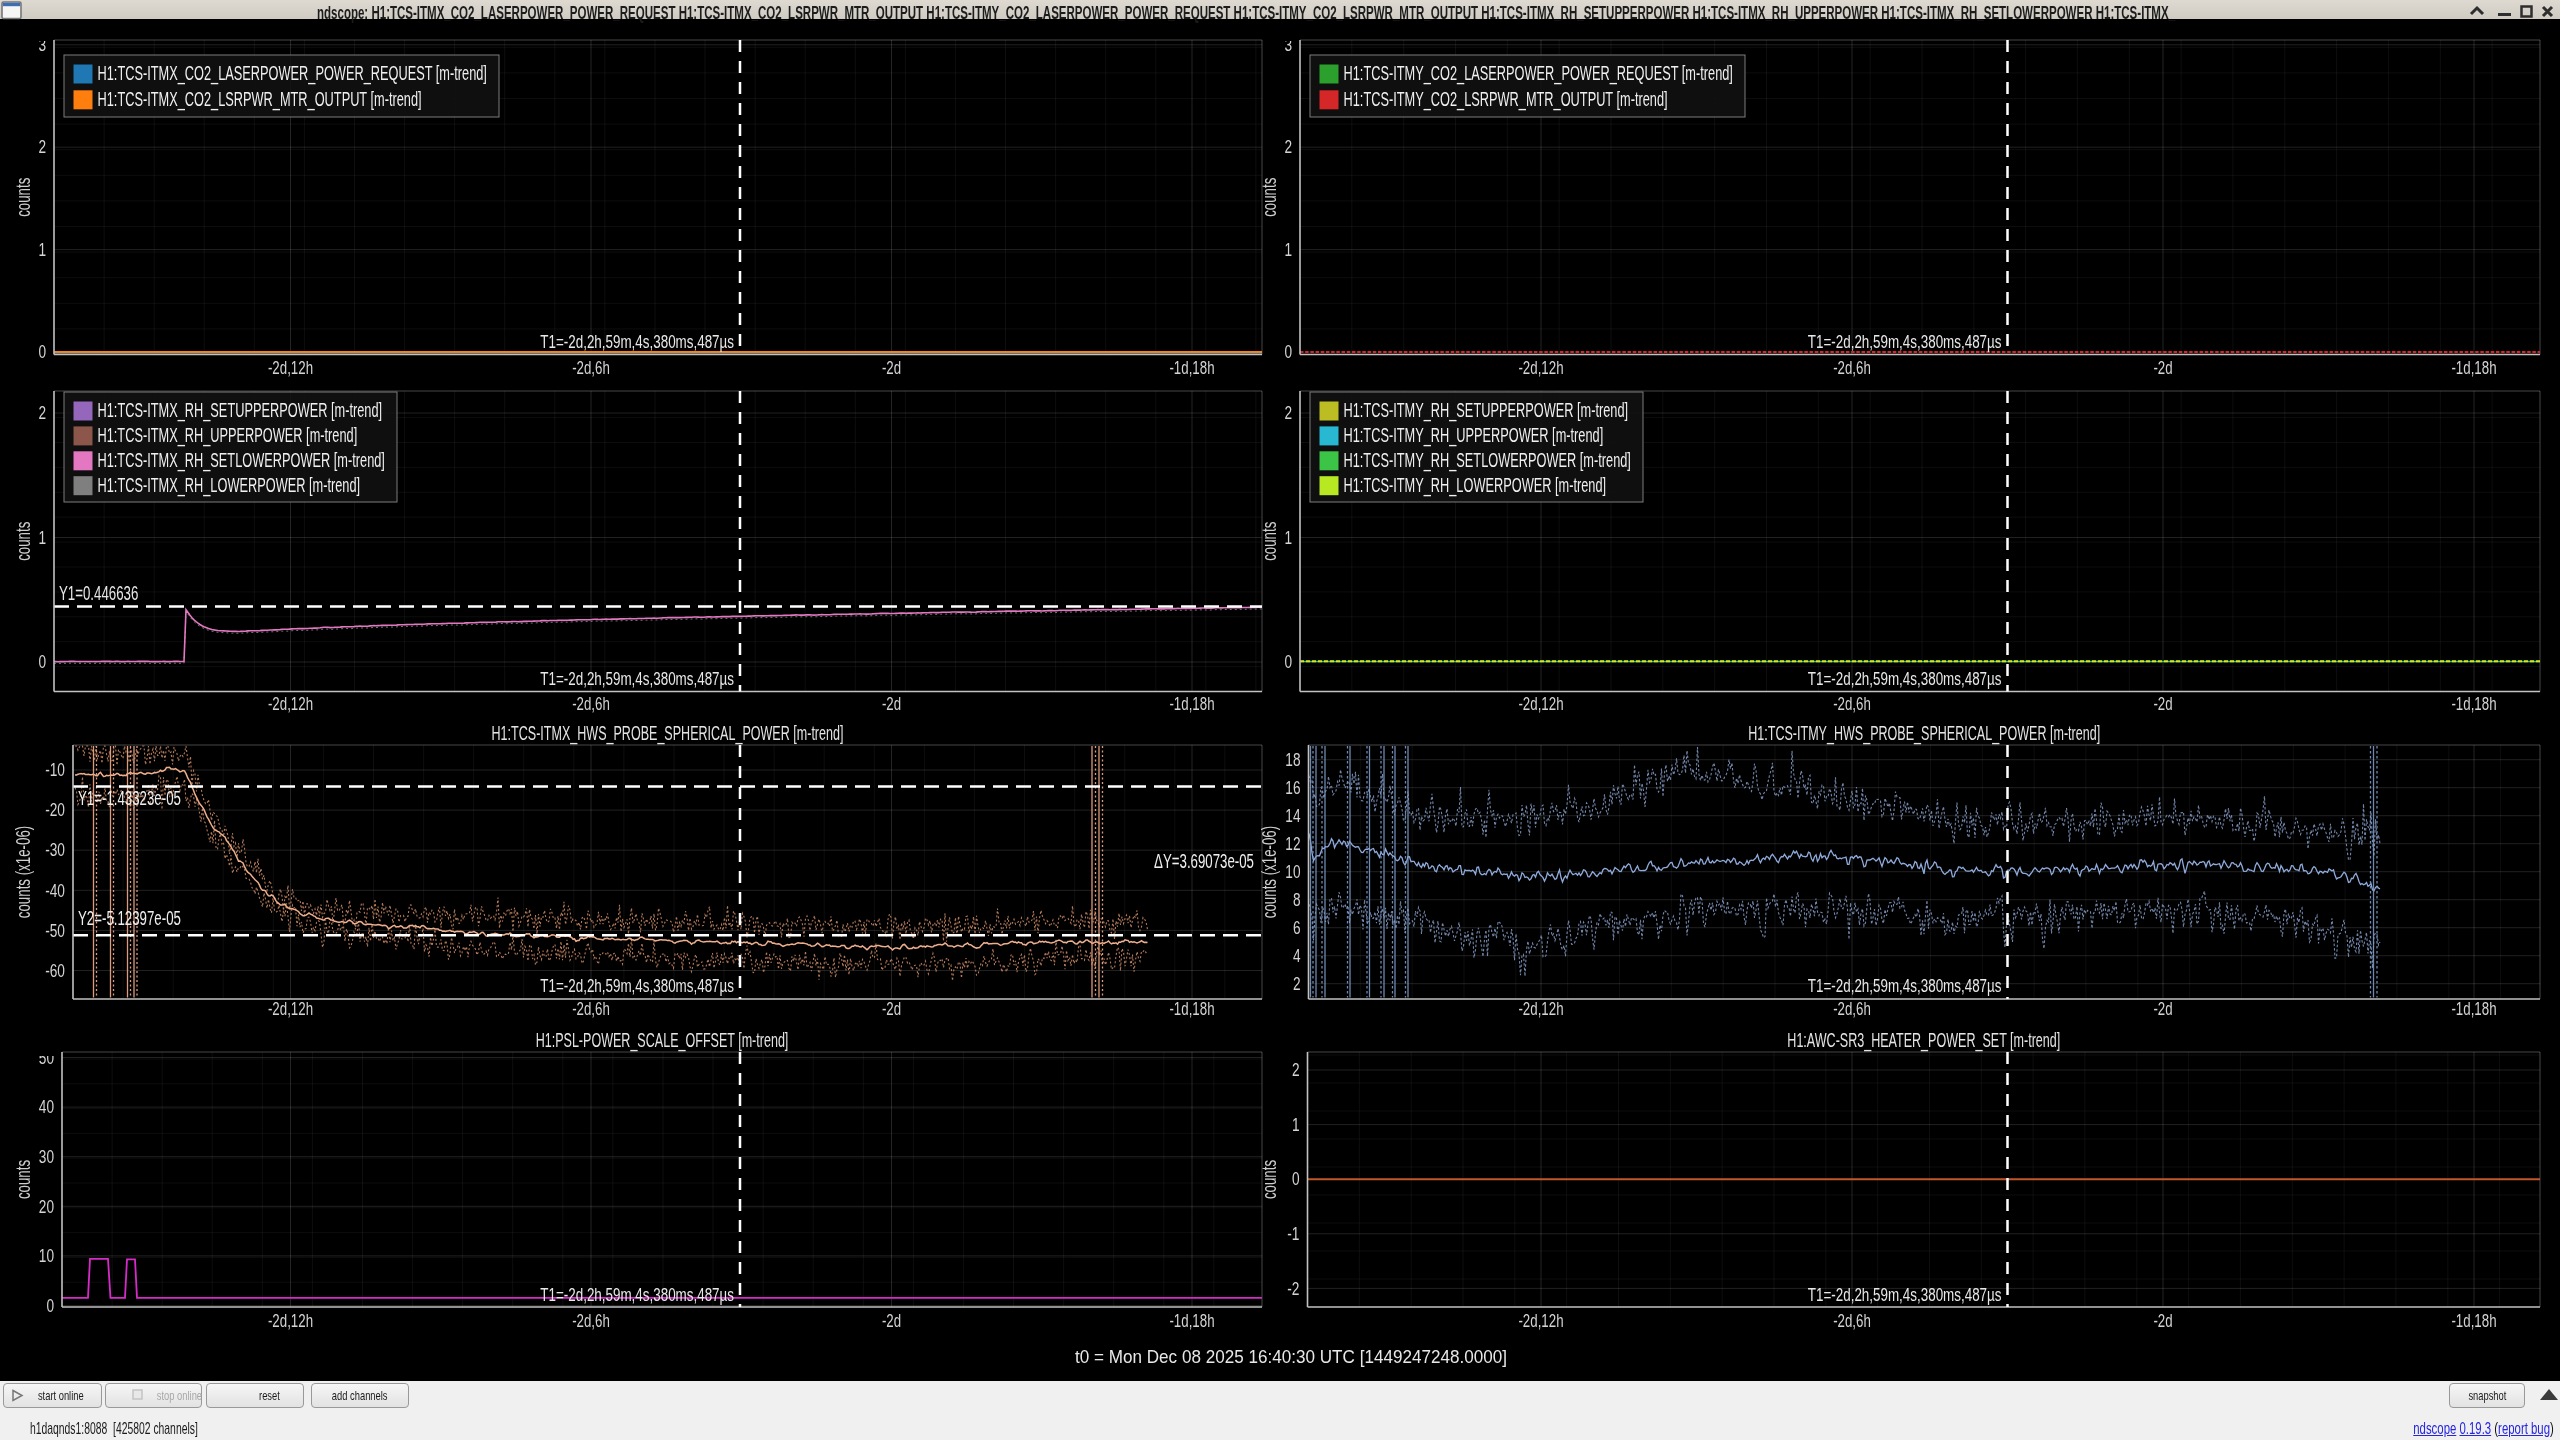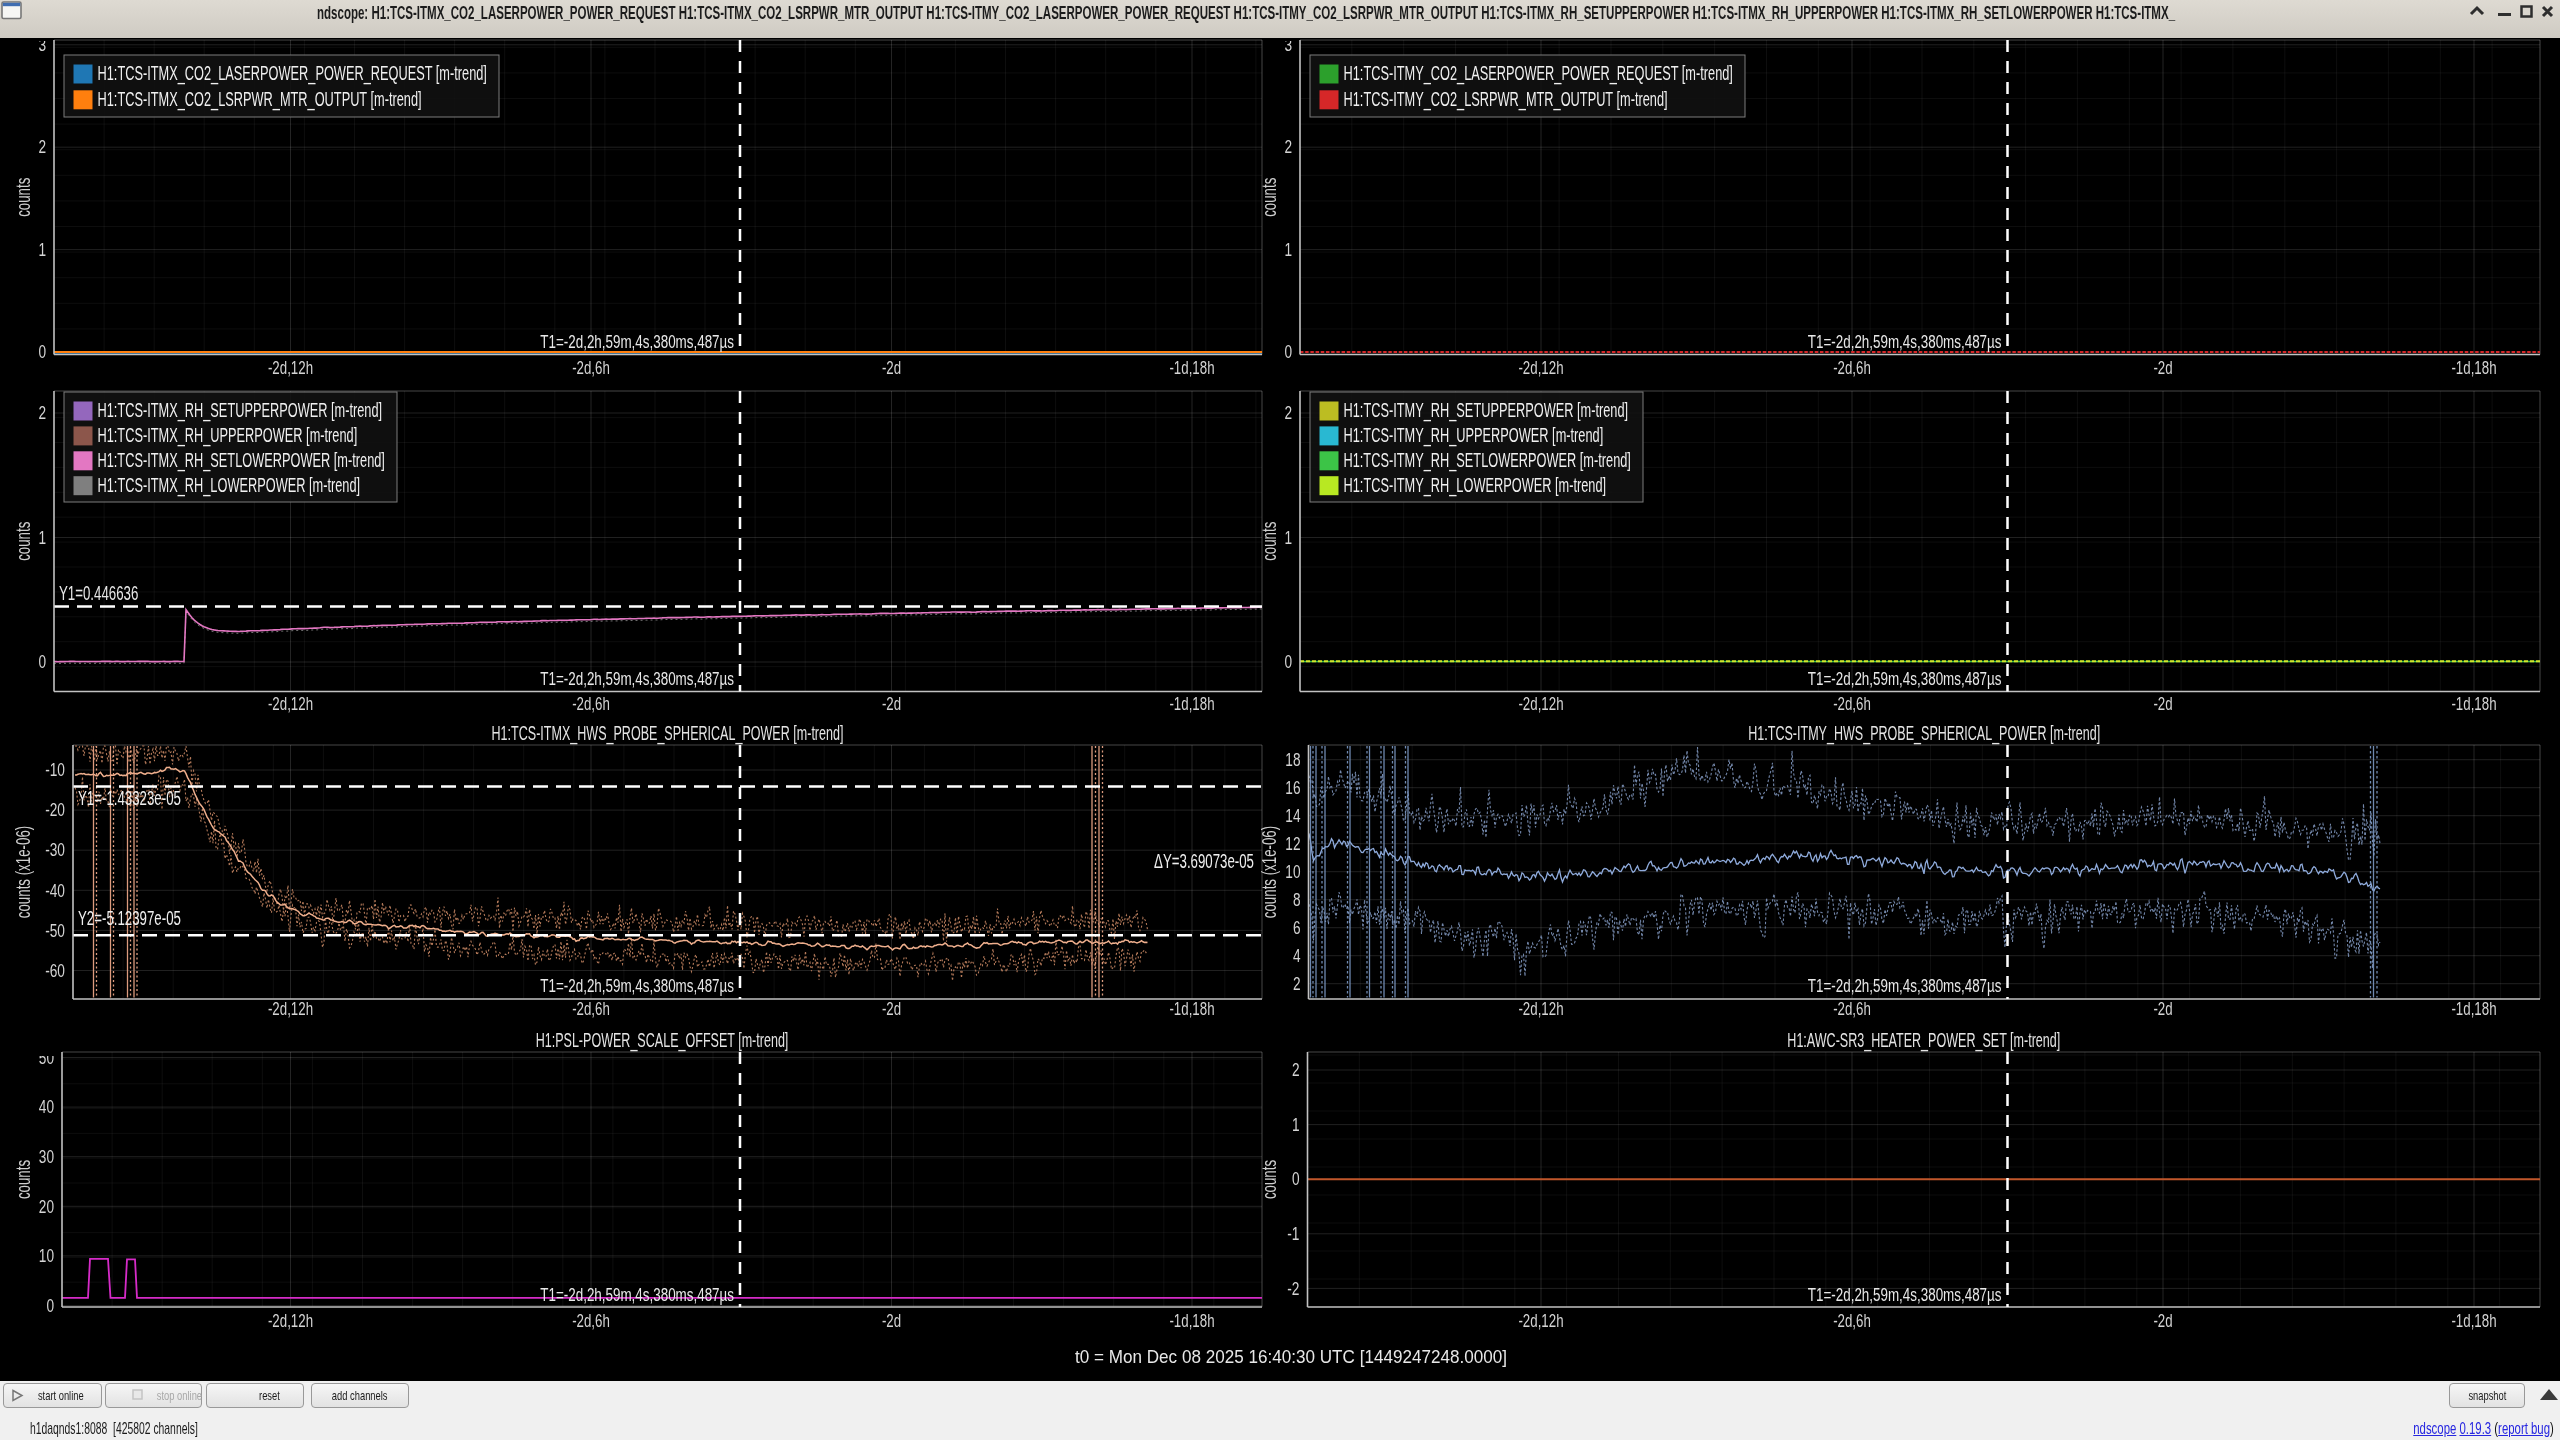--- a/index.html
+++ b/index.html
@@ -1,15 +1,15 @@
 <!DOCTYPE html>
 <html><head><meta charset="utf-8"><style>
 *{margin:0;padding:0;box-sizing:border-box}
 html,body{width:2560px;height:1440px;background:#000;font-family:"Liberation Sans",sans-serif;overflow:hidden}
-#titlebar{position:absolute;left:0;top:0;width:2560px;height:38px;background:linear-gradient(#dedad2,#cfcbc3);}
+#titlebar{position:absolute;left:0;top:0;width:2560px;height:19px;background:linear-gradient(#dedad2,#cfcbc3);}
 #title{position:absolute;left:317px;top:2px;font-size:19px;font-weight:bold;color:#1c1c1c;white-space:nowrap;transform:scaleX(0.6063);transform-origin:0 0;}
 #winbtn{position:absolute;right:4px;top:0;height:25px;}
 #bottombar{position:absolute;left:0;top:1381px;width:2560px;height:59px;background:#f0f0f0;}
 .btn{position:absolute;top:2px;height:25px;background:linear-gradient(#f6f6f6,#e2e2e2);border:1px solid #999;border-radius:4px;font-size:13px;color:#1a1a1a;text-align:center;line-height:23px;white-space:nowrap;}
 .btxt{display:inline-block;transform:scaleX(0.72);transform-origin:center;}
 #status{position:absolute;left:30px;top:38px;font-size:17px;color:#1a1a1a;white-space:nowrap;transform:scaleX(0.61);transform-origin:0 0;}
 #verlinks{position:absolute;right:6px;top:38px;font-size:17px;color:#111;white-space:nowrap;transform:scaleX(0.67);transform-origin:100% 0;}
 #verlinks a{color:#2626e0;text-decoration:underline;}
 </style></head><body>
 <div id="titlebar">

